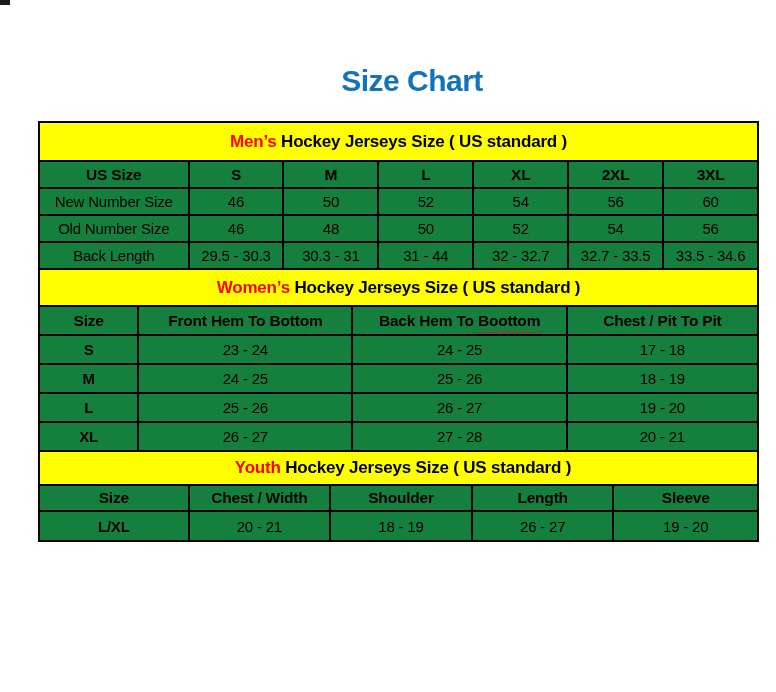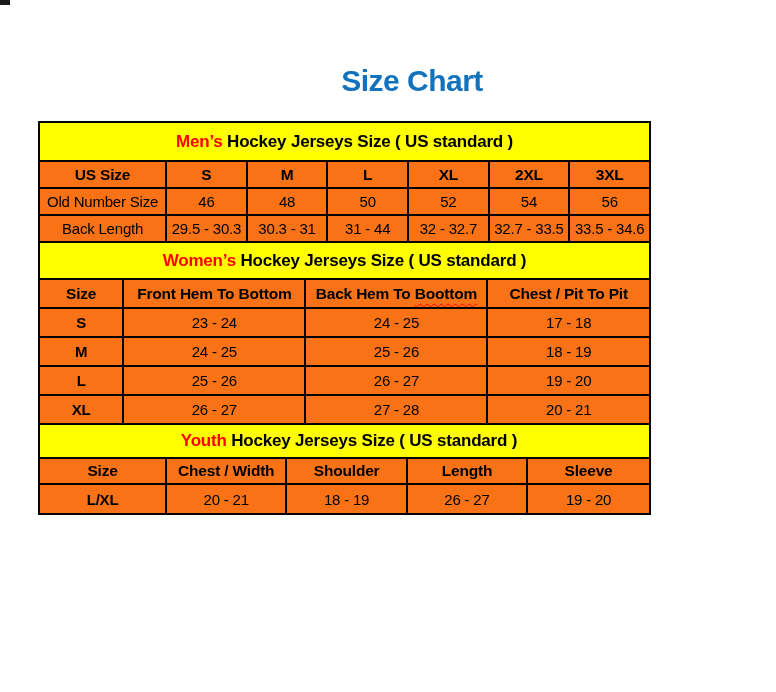--- a/index.html
+++ b/index.html
@@ -15,40 +15,40 @@
     position: absolute; left: 0; top: 0;
     width: 10px; height: 5px; background: #1a1a1a;
   }
   .title {
     position: absolute; top: 64px; left: 0;
     width: 100%; text-align: center;
     font-size: 30px; font-weight: bold;
     color: #1272bc; letter-spacing: -0.5px; margin-left: 24px;
   }
   .chart {
-    position: absolute; top: 121px; left: 38px; width: 613px;
+    position: absolute; top: 121px; left: 38px; width: 721px;
   }
   .chart > * + * { margin-top: -2px; }
   .banner {
     border: 2px solid #000;
     background: #ffff00;
     display: flex; align-items: center; justify-content: center;
     font-weight: bold; font-size: 17px;
     letter-spacing: -0.2px;
   }
   .banner.mens   { height: 37px; }
   .banner.womens { height: 35px; }
   .banner.youth  { height: 32px; padding-left: 9px; }
   .banner .hl { color: #ff0000; }
   .banner .rest { white-space: pre-wrap; }
   table.size-table {
     width: 100%;
     border-collapse: collapse;
     table-layout: fixed;
-    background: #f97316;
+    background: #15803d;
   }
   table.size-table th, table.size-table td {
     border: 2px solid #000;
     text-align: center; vertical-align: middle;
     font-size: 15px; font-weight: normal;
     letter-spacing: -0.2px;
     padding: 0 2px;
     overflow: hidden; white-space: nowrap;
   }
   table.size-table th { font-weight: bold; font-size: 15.5px; }
@@ -93,20 +93,29 @@
               <th>US Size</th>
               <th>S</th>
               <th>M</th>
               <th>L</th>
               <th>XL</th>
               <th>2XL</th>
               <th>3XL</th>
             </tr>
           </thead>
           <tbody>
+            <tr>
+              <td class="row-label">New Number Size</td>
+              <td>46</td>
+              <td>50</td>
+              <td>52</td>
+              <td>54</td>
+              <td>56</td>
+              <td>60</td>
+            </tr>
             <tr>
               <td class="row-label">Old Number Size</td>
               <td>46</td>
               <td>48</td>
               <td>50</td>
               <td>52</td>
               <td>54</td>
               <td>56</td>
             </tr>
             <tr>

